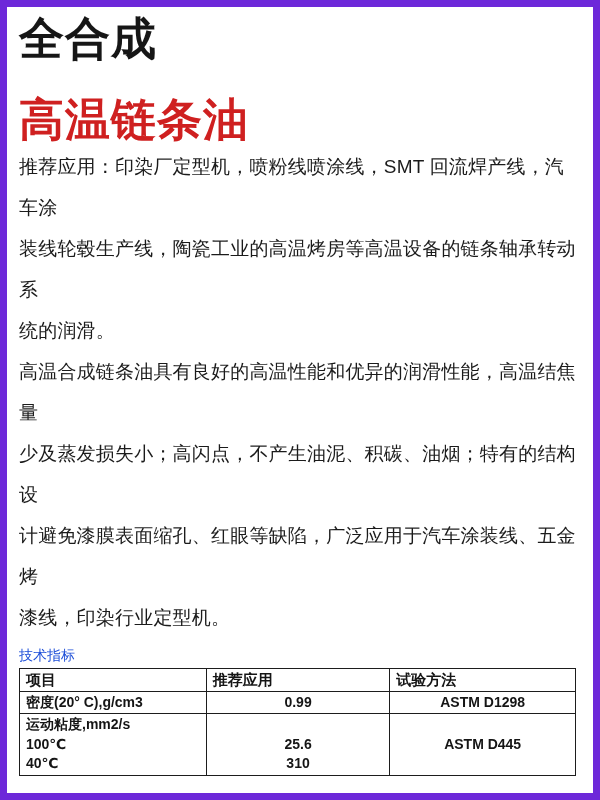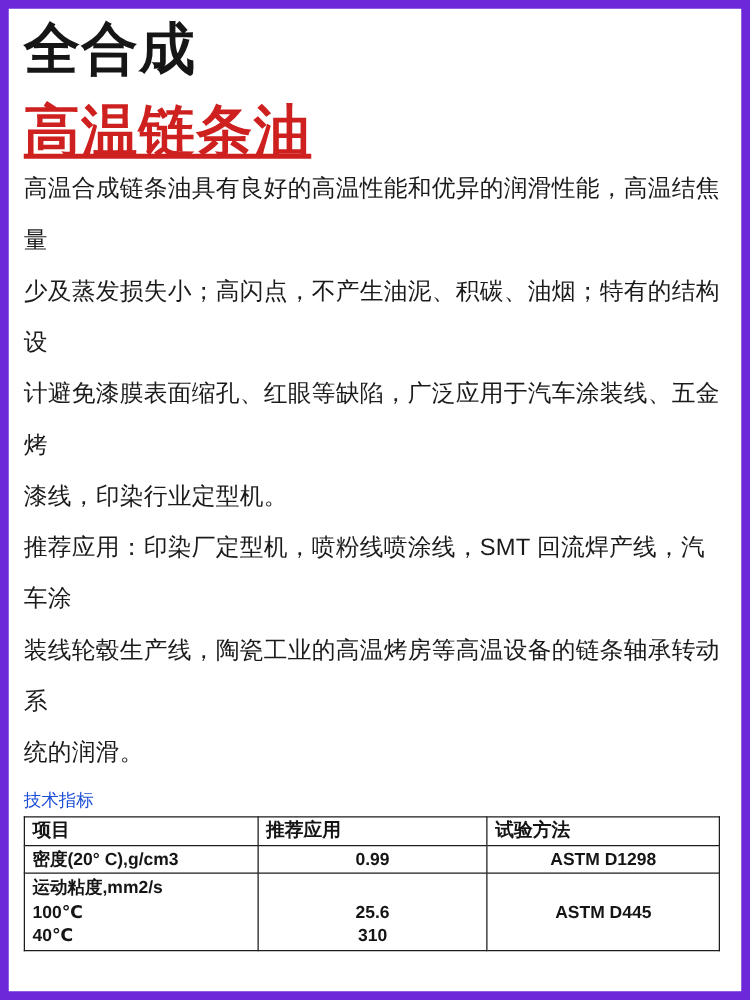--- a/index.html
+++ b/index.html
@@ -19,22 +19,21 @@
   .title {
     font-size: 45px;
     font-weight: 700;
     line-height: 52px;
     letter-spacing: 1px;
     color: #161616;
     margin: 0;
   }
   .title.red {
     color: #cf2020;
-    margin-top: 14px;
-    text-decoration: underline;
+    margin-top: 29px;
   }
   .section-label {
     font-size: 19px;
     line-height: 41px;
     margin-top: 33px;
     color: #1b1b1b;
   }
   .para {
     font-size: 19px;
     line-height: 41px;
@@ -70,28 +69,28 @@
   .ml { white-space: pre-line; vertical-align: middle; }
 </style>
 </head>
 <body>
 
 <div class="page">
 
   <div class="title">全合成</div>
   <div class="title red">高温链条油</div>
 
+  <div class="para">推荐应用：印染厂定型机，喷粉线喷涂线，SMT 回流焊产线，汽车涂
+装线轮毂生产线，陶瓷工业的高温烤房等高温设备的链条轴承转动系
+统的润滑。</div>
+
   <div class="para">高温合成链条油具有良好的高温性能和优异的润滑性能，高温结焦量
 少及蒸发损失小；高闪点，不产生油泥、积碳、油烟；特有的结构设
 计避免漆膜表面缩孔、红眼等缺陷，广泛应用于汽车涂装线、五金烤
 漆线，印染行业定型机。</div>
-
-  <div class="para">推荐应用：印染厂定型机，喷粉线喷涂线，SMT 回流焊产线，汽车涂
-装线轮毂生产线，陶瓷工业的高温烤房等高温设备的链条轴承转动系
-统的润滑。</div>
 
   <div class="specs-label">技术指标</div>
 
   <table class="specs">
     <colgroup>
       <col style="width:33.6%">
       <col style="width:33.0%">
       <col style="width:33.4%">
     </colgroup>
     <thead>

